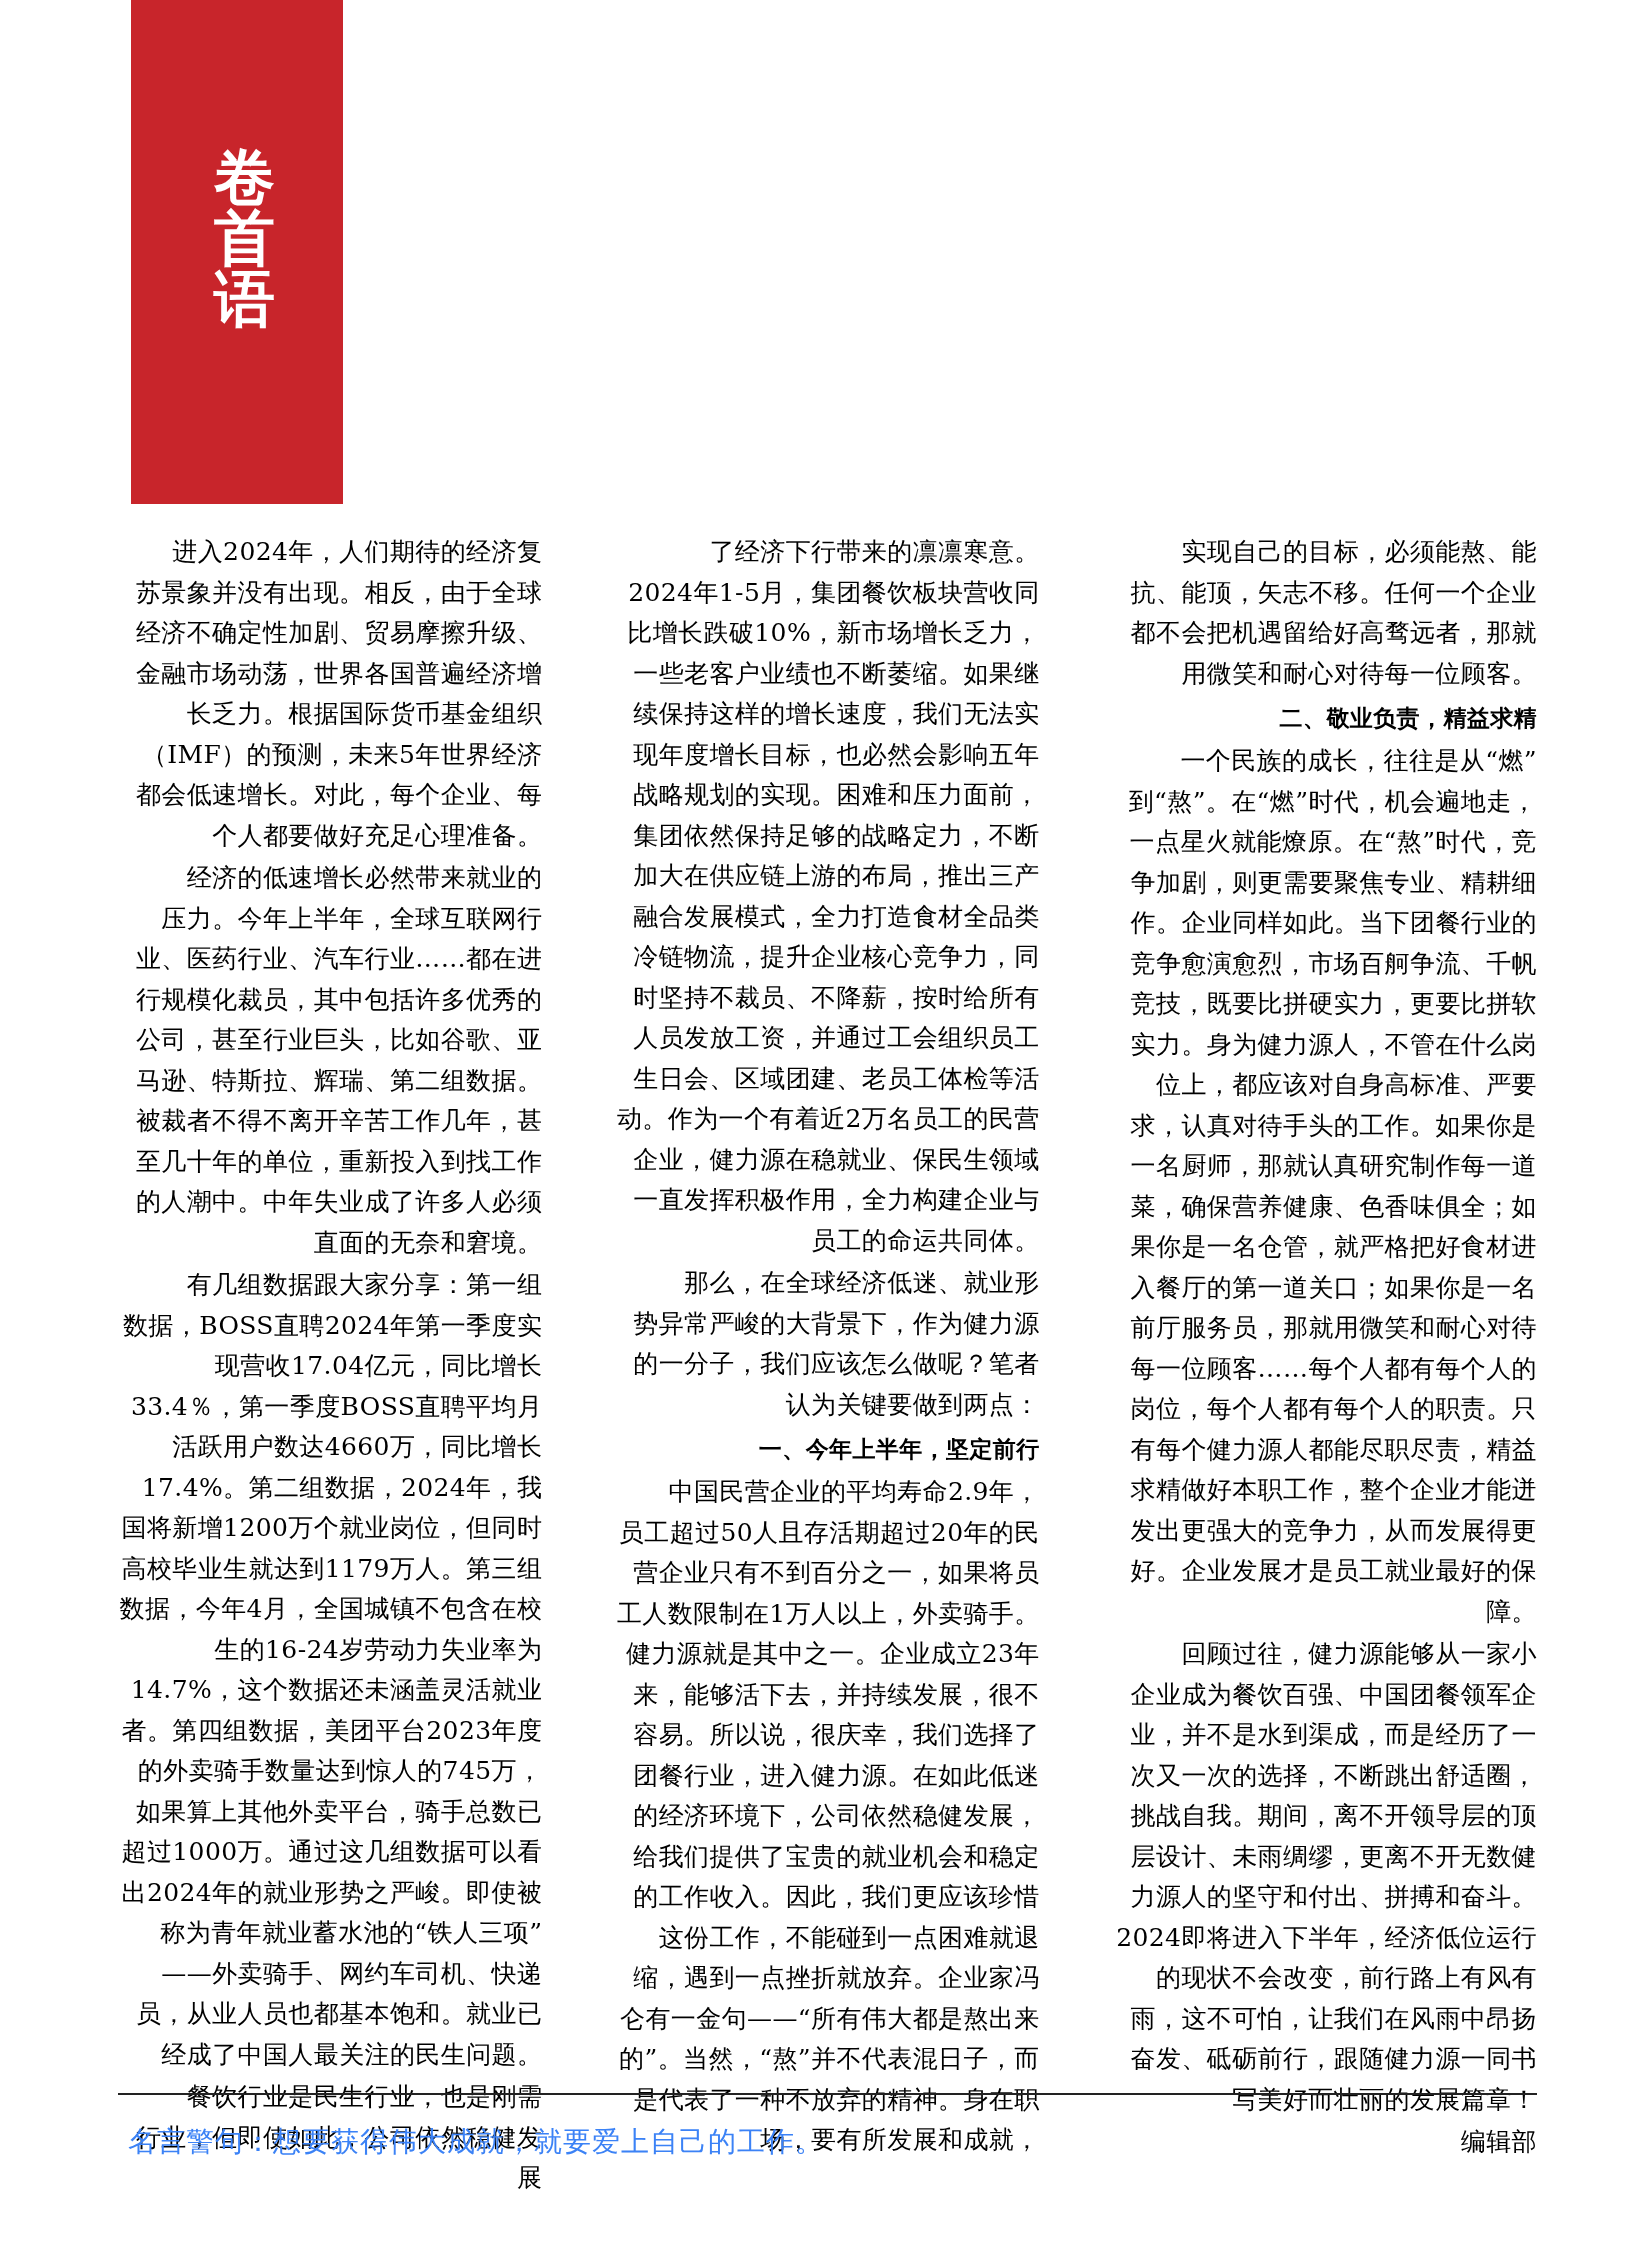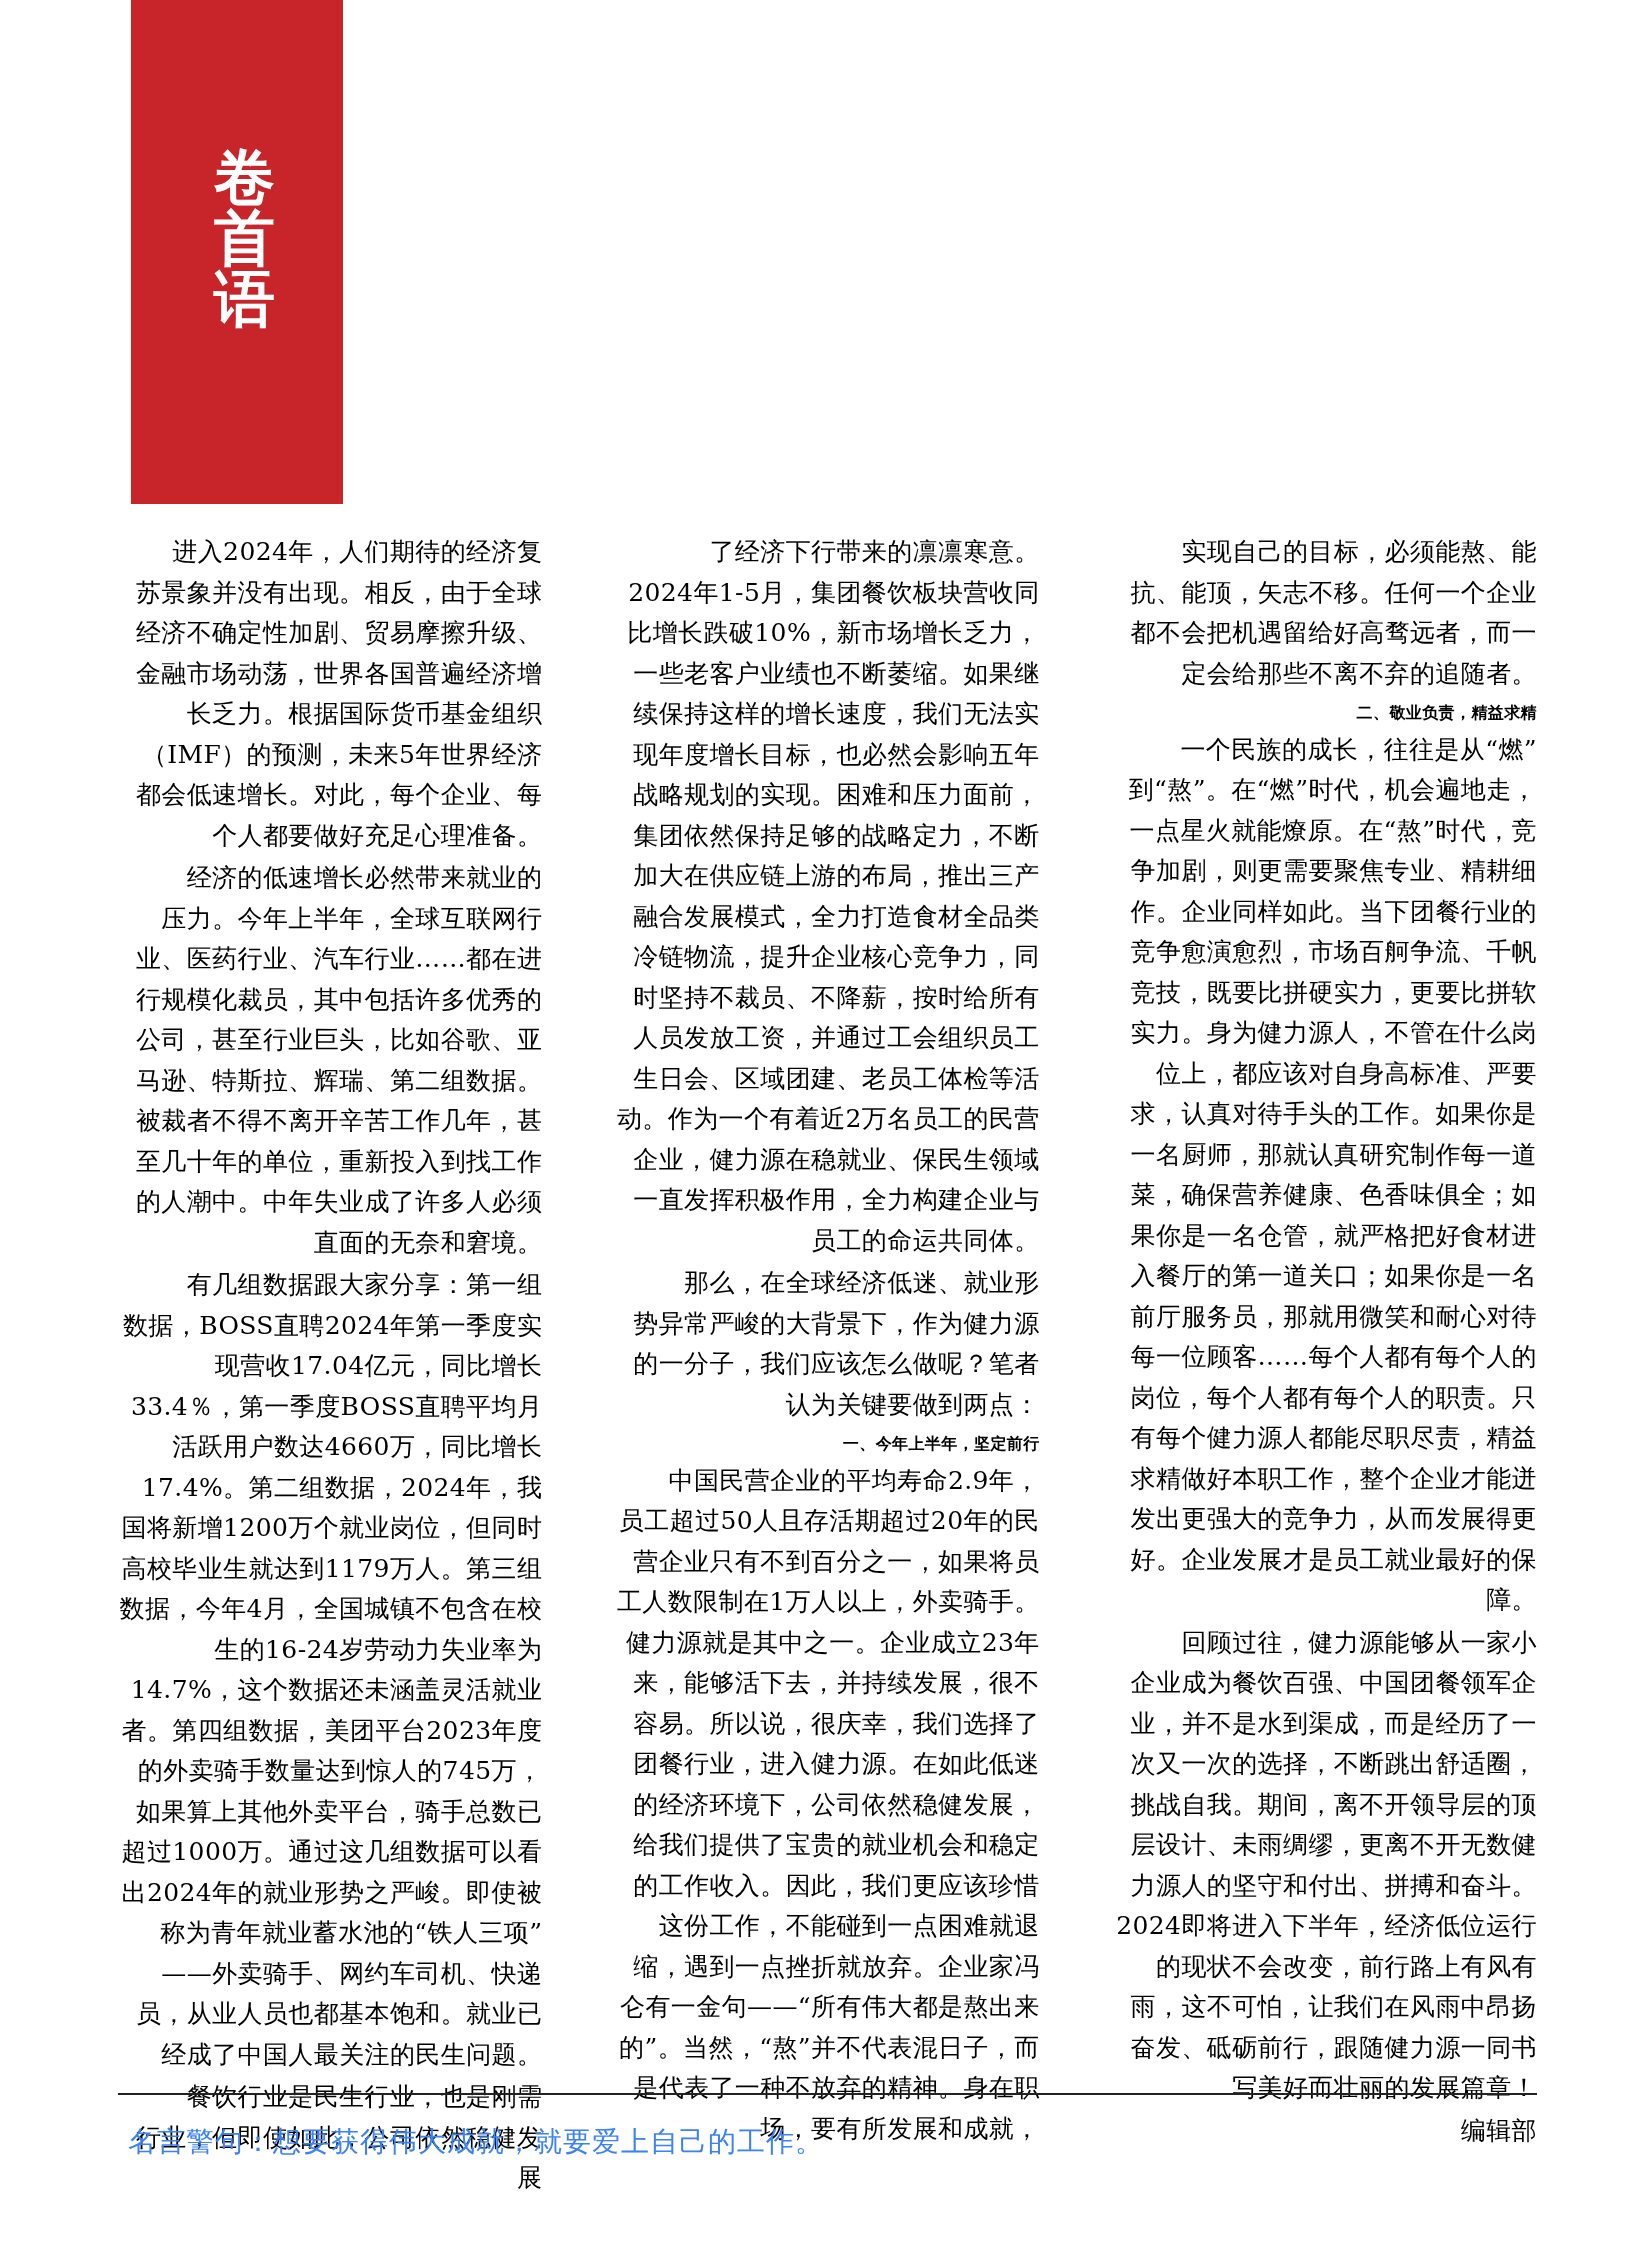--- a/index.html
+++ b/index.html
@@ -90,21 +90,21 @@
   }
   .col p {
     margin: 0 0 2px 0;
     text-indent: 2em;
     text-align: right;
   }
   .col p.sub {
     text-indent: 2em;
     font-weight: bold;
     font-family: "DejaVu Sans", "Liberation Sans", sans-serif;
-    font-size: 16px;
+    font-size: 23px;
     margin: 5.9px 0 3.9px 0;
   }
   .sign {
     text-align: right;
     margin-top: 9.9px;
     text-indent: 0;
     font-size: 25px;
   }
 
   
@@ -149,21 +149,21 @@
   </div>
 
   <div class="col">
     <p>了经济下行带来的凛凛寒意。2024年1-5月，集团餐饮板块营收同比增长跌破10%，新市场增长乏力，一些老客户业绩也不断萎缩。如果继续保持这样的增长速度，我们无法实现年度增长目标，也必然会影响五年战略规划的实现。困难和压力面前，集团依然保持足够的战略定力，不断加大在供应链上游的布局，推出三产融合发展模式，全力打造食材全品类冷链物流，提升企业核心竞争力，同时坚持不裁员、不降薪，按时给所有人员发放工资，并通过工会组织员工生日会、区域团建、老员工体检等活动。作为一个有着近2万名员工的民营企业，健力源在稳就业、保民生领域一直发挥积极作用，全力构建企业与员工的命运共同体。</p>
     <p>那么，在全球经济低迷、就业形势异常严峻的大背景下，作为健力源的一分子，我们应该怎么做呢？笔者认为关键要做到两点：</p>
     <p class="sub">一、今年上半年，坚定前行</p>
     <p>中国民营企业的平均寿命2.9年，员工超过50人且存活期超过20年的民营企业只有不到百分之一，如果将员工人数限制在1万人以上，外卖骑手。健力源就是其中之一。企业成立23年来，能够活下去，并持续发展，很不容易。所以说，很庆幸，我们选择了团餐行业，进入健力源。在如此低迷的经济环境下，公司依然稳健发展，给我们提供了宝贵的就业机会和稳定的工作收入。因此，我们更应该珍惜这份工作，不能碰到一点困难就退缩，遇到一点挫折就放弃。企业家冯仑有一金句——“所有伟大都是熬出来的”。当然，“熬”并不代表混日子，而是代表了一种不放弃的精神。身在职场，要有所发展和成就，</p>
   </div>
 
   <div class="col">
-    <p>实现自己的目标，必须能熬、能抗、能顶，矢志不移。任何一个企业都不会把机遇留给好高骛远者，而一定会给那些不离不弃的追随者。</p>
+    <p>实现自己的目标，必须能熬、能抗、能顶，矢志不移。任何一个企业都不会把机遇留给好高骛远者，那就用微笑和耐心对待每一位顾客。</p>
     <p class="sub">二、敬业负责，精益求精</p>
     <p>一个民族的成长，往往是从“燃”到“熬”。在“燃”时代，机会遍地走，一点星火就能燎原。在“熬”时代，竞争加剧，则更需要聚焦专业、精耕细作。企业同样如此。当下团餐行业的竞争愈演愈烈，市场百舸争流、千帆竞技，既要比拼硬实力，更要比拼软实力。身为健力源人，不管在什么岗位上，都应该对自身高标准、严要求，认真对待手头的工作。如果你是一名厨师，那就认真研究制作每一道菜，确保营养健康、色香味俱全；如果你是一名仓管，就严格把好食材进入餐厅的第一道关口；如果你是一名前厅服务员，那就用微笑和耐心对待每一位顾客……每个人都有每个人的岗位，每个人都有每个人的职责。只有每个健力源人都能尽职尽责，精益求精做好本职工作，整个企业才能迸发出更强大的竞争力，从而发展得更好。企业发展才是员工就业最好的保障。</p>
     <p>回顾过往，健力源能够从一家小企业成为餐饮百强、中国团餐领军企业，并不是水到渠成，而是经历了一次又一次的选择，不断跳出舒适圈，挑战自我。期间，离不开领导层的顶层设计、未雨绸缪，更离不开无数健力源人的坚守和付出、拼搏和奋斗。2024即将进入下半年，经济低位运行的现状不会改变，前行路上有风有雨，这不可怕，让我们在风雨中昂扬奋发、砥砺前行，跟随健力源一同书写美好而壮丽的发展篇章！</p>
     <p class="sign">编辑部</p>
   </div>
 
 </div>
 
 <div class="footer-rule"></div>
 <div class="footer-note">名言警句：想要获得伟大成就，就要爱上自己的工作。</div>

